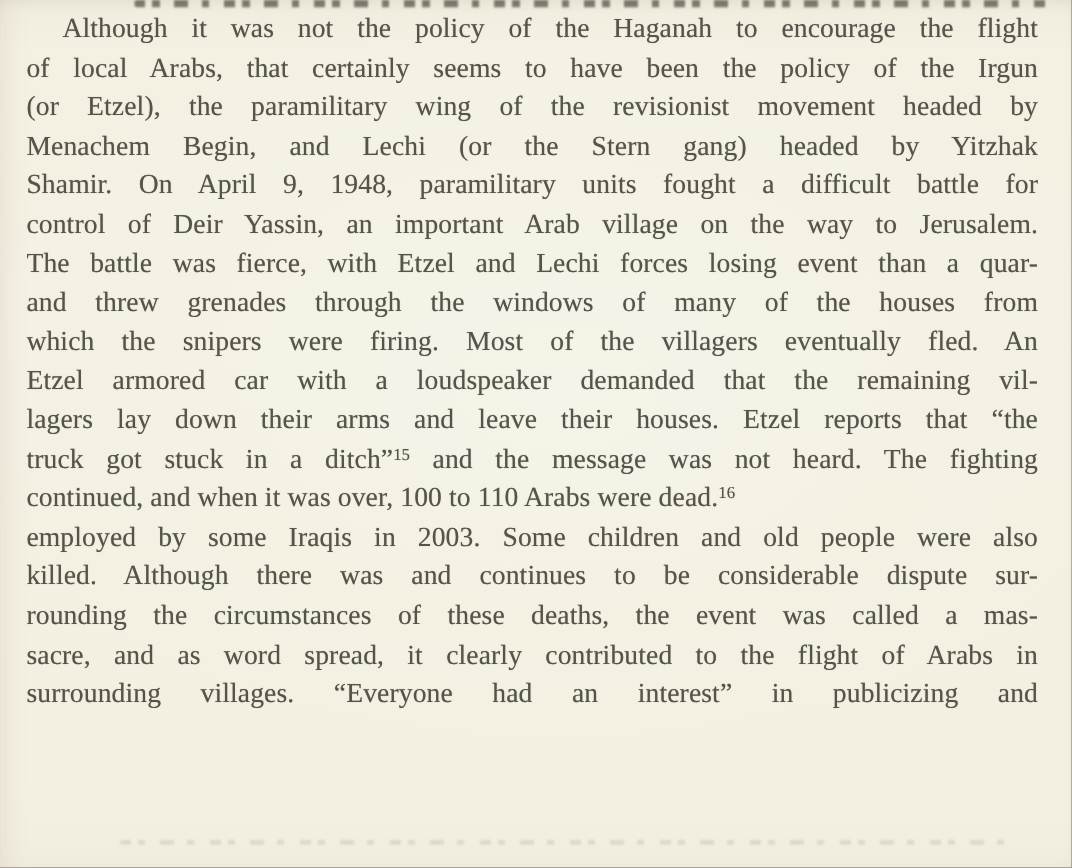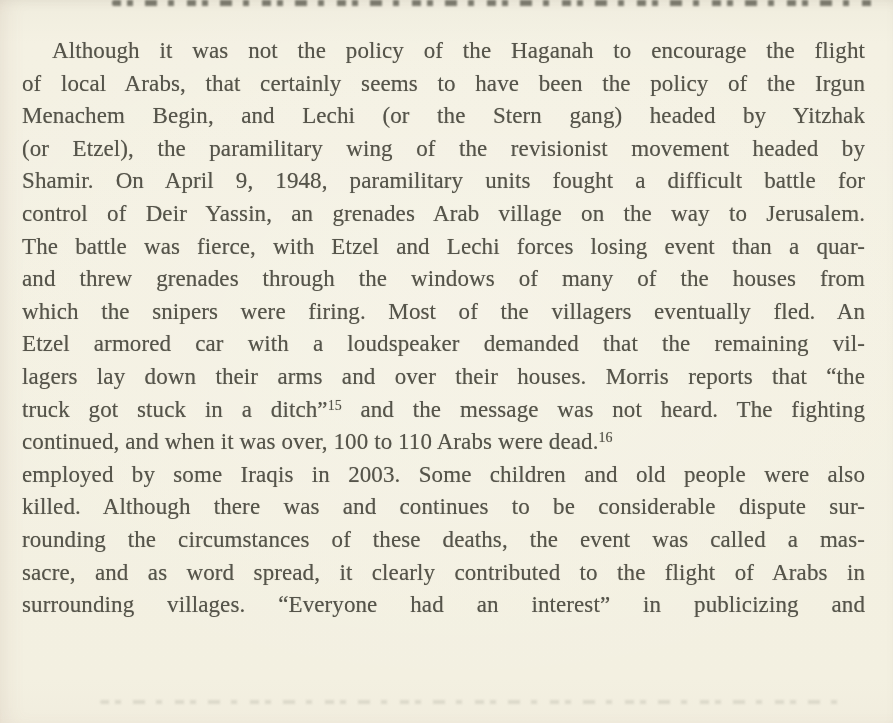--- a/index.html
+++ b/index.html
@@ -18,21 +18,20 @@
     font-family: "Liberation Serif", "DejaVu Serif", serif;
   }
   .text-block {
     position: absolute;
     top: 8px;
     left: 22px;
     right: 28px;
     color: #55544a;
     text-shadow: 0 0 .7px rgba(85,84,74,.55);
     filter: blur(.25px);
-    margin-top: 27px;
   }
   .para { margin: 0; }
   .line {
     height: 32.6px;
     line-height: 32.6px;
     font-size: 23px;
     letter-spacing: .1px;
     text-align: justify;
     text-align-last: justify;
     overflow: hidden;
@@ -63,29 +62,29 @@
 </style>
 </head>
 <body>
 
 <div class="page">
   <div class="cut-frag top"></div>
   <div class="text-block">
       <div class="para">
         <div class="line indent"><span>Although it was not the policy of the Haganah to encourage the flight</span></div>
         <div class="line"><span>of local Arabs, that certainly seems to have been the policy of the Irgun</span></div>
+        <div class="line"><span>(or Etzel), the paramilitary wing of the revisionist movement headed by</span></div>
         <div class="line"><span>Menachem Begin, and Lechi (or the Stern gang) headed by Yitzhak</span></div>
-        <div class="line"><span>(or Etzel), the paramilitary wing of the revisionist movement headed by</span></div>
         <div class="line"><span>Shamir. On April 9, 1948, paramilitary units fought a difficult battle for</span></div>
-        <div class="line"><span>control of Deir Yassin, an grenades Arab village on the way to Jerusalem.</span></div>
+        <div class="line"><span>control of Deir Yassin, an important Arab village on the way to Jerusalem.</span></div>
         <div class="line"><span>The battle was fierce, with Etzel and Lechi forces losing event than a quar-</span></div>
         <div class="line"><span>and threw grenades through the windows of many of the houses from</span></div>
         <div class="line"><span>which the snipers were firing. Most of the villagers eventually fled. An</span></div>
         <div class="line"><span>Etzel armored car with a loudspeaker demanded that the remaining vil-</span></div>
-        <div class="line"><span>lagers lay down their arms and over their houses. Morris reports that “the</span></div>
+        <div class="line"><span>lagers lay down their arms and leave their houses. Etzel reports that “the</span></div>
         <div class="line"><span>truck got stuck in a ditch”</span><span class="sup">15</span><span> and the message was not heard. The fighting</span></div>
         <div class="line no-just"><span>continued, and when it was over, 100 to 110 Arabs were dead.</span><span class="sup">16</span></div>
       </div>
       <div class="para">
         <div class="line"><span>employed by some Iraqis in 2003. Some children and old people were also</span></div>
         <div class="line"><span>killed. Although there was and continues to be considerable dispute sur-</span></div>
         <div class="line"><span>rounding the circumstances of these deaths, the event was called a mas-</span></div>
         <div class="line"><span>sacre, and as word spread, it clearly contributed to the flight of Arabs in</span></div>
         <div class="line"><span>surrounding villages. “Everyone had an interest” in publicizing and</span></div>
       </div>

